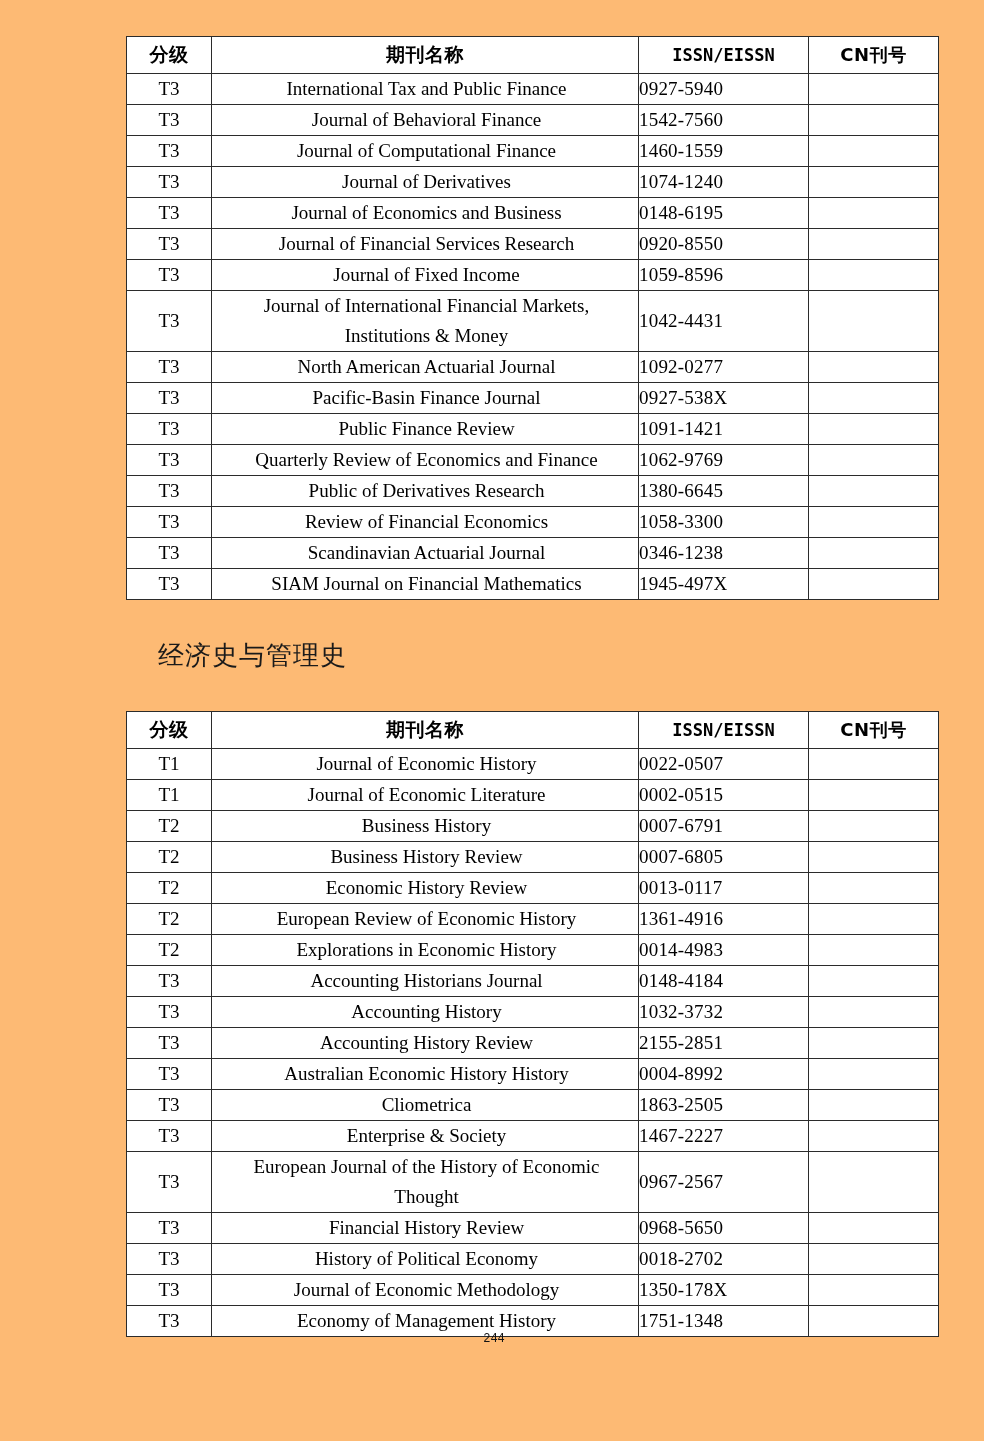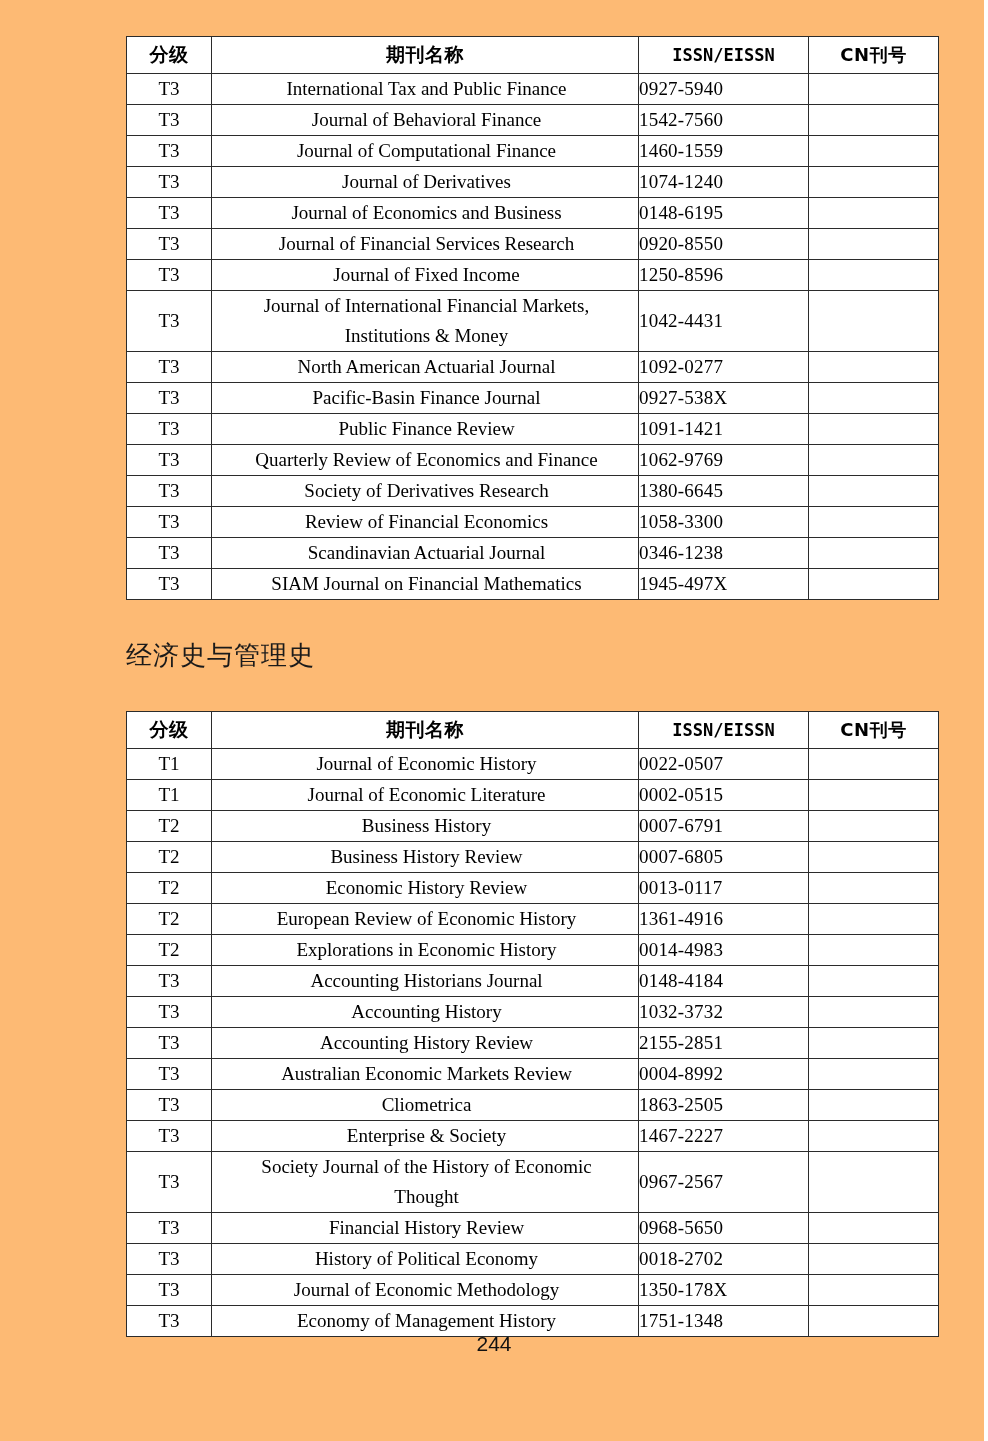--- a/index.html
+++ b/index.html
@@ -112,22 +112,22 @@
     color: #1a1a1a;
     white-space: nowrap;
   }
 
   
   .page-number {
     position: absolute;
     left: 0;
     width: 988px;
     text-align: center;
-    font-family: Liberation Sans, sans-serif;
-    font-size: 21px;
+    font-family: Liberation Mono, monospace;
+    font-size: 12px;
     color: #111;
   }
 </style>
 </head>
 <body>
 
 <div class="page">
 
   <table class="jtable" id="table-finance" style="top:36px;">
     <colgroup>
@@ -189,21 +189,21 @@
             <span class="l1">Journal of Financial Services Research</span>
           </td>
           <td class="issn">0920-8550</td>
           <td class="cn"></td>
         </tr>
         <tr class="row">
           <td class="rank">T3</td>
           <td class="name">
             <span class="l1">Journal of Fixed Income</span>
           </td>
-          <td class="issn">1250-8596</td>
+          <td class="issn">1059-8596</td>
           <td class="cn"></td>
         </tr>
         <tr class="row tall">
           <td class="rank">T3</td>
           <td class="name">
             <span class="l1">Journal of International Financial Markets,</span>
             <span class="l2">Institutions &amp; Money</span>
           </td>
           <td class="issn">1042-4431</td>
           <td class="cn"></td>
@@ -236,21 +236,21 @@
           <td class="rank">T3</td>
           <td class="name">
             <span class="l1">Quarterly Review of Economics and Finance</span>
           </td>
           <td class="issn">1062-9769</td>
           <td class="cn"></td>
         </tr>
         <tr class="row">
           <td class="rank">T3</td>
           <td class="name">
-            <span class="l1">Society of Derivatives Research</span>
+            <span class="l1">Public of Derivatives Research</span>
           </td>
           <td class="issn">1380-6645</td>
           <td class="cn"></td>
         </tr>
         <tr class="row">
           <td class="rank">T3</td>
           <td class="name">
             <span class="l1">Review of Financial Economics</span>
           </td>
           <td class="issn">1058-3300</td>
@@ -268,21 +268,21 @@
           <td class="rank">T3</td>
           <td class="name">
             <span class="l1">SIAM Journal on Financial Mathematics</span>
           </td>
           <td class="issn">1945-497X</td>
           <td class="cn"></td>
         </tr>
       </tbody>
   </table>
 
-  <div class="section-heading" style="top:638px;">经济史与管理史</div>
+  <div class="section-heading" style="top:638px;margin-left:32px;">经济史与管理史</div>
 
   <table class="jtable" id="table-history" style="top:711px;">
     <colgroup>
       <col class="c-rank">
         <col class="c-name">
         <col class="c-issn">
         <col class="c-cn">
     </colgroup>
     <tbody>
       <tr class="hdr">
@@ -367,21 +367,21 @@
           <td class="rank">T3</td>
           <td class="name">
             <span class="l1">Accounting History Review</span>
           </td>
           <td class="issn">2155-2851</td>
           <td class="cn"></td>
         </tr>
         <tr class="row">
           <td class="rank">T3</td>
           <td class="name">
-            <span class="l1">Australian Economic Markets Review</span>
+            <span class="l1">Australian Economic History History</span>
           </td>
           <td class="issn">0004-8992</td>
           <td class="cn"></td>
         </tr>
         <tr class="row">
           <td class="rank">T3</td>
           <td class="name">
             <span class="l1">Cliometrica</span>
           </td>
           <td class="issn">1863-2505</td>
@@ -391,21 +391,21 @@
           <td class="rank">T3</td>
           <td class="name">
             <span class="l1">Enterprise &amp; Society</span>
           </td>
           <td class="issn">1467-2227</td>
           <td class="cn"></td>
         </tr>
         <tr class="row tall">
           <td class="rank">T3</td>
           <td class="name">
-            <span class="l1">Society Journal of the History of Economic</span>
+            <span class="l1">European Journal of the History of Economic</span>
             <span class="l2">Thought</span>
           </td>
           <td class="issn">0967-2567</td>
           <td class="cn"></td>
         </tr>
         <tr class="row">
           <td class="rank">T3</td>
           <td class="name">
             <span class="l1">Financial History Review</span>
           </td>

